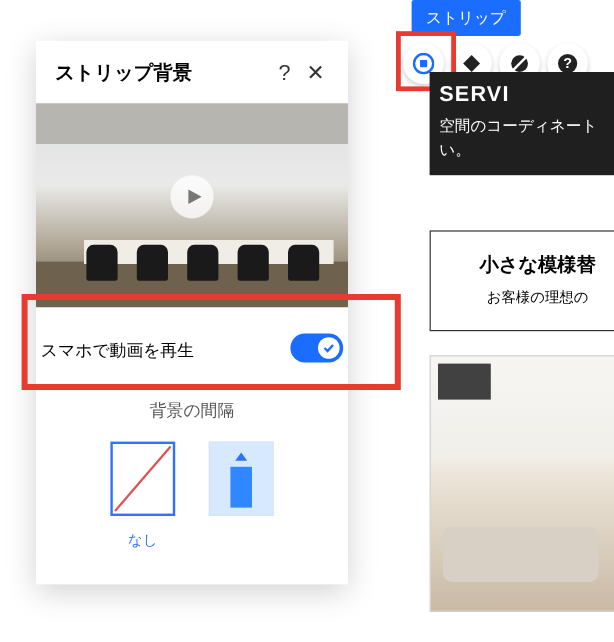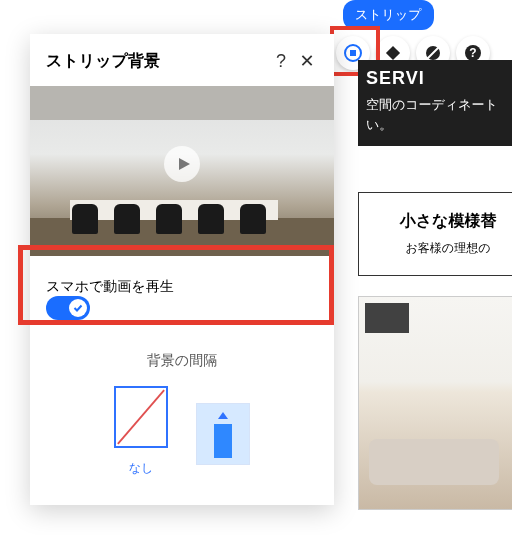--- a/index.html
+++ b/index.html
@@ -13,21 +13,21 @@
   }
 
   
   .strip-label {
     position: absolute;
     left: 343px; top: 0;
     background: #1a6dff;
     color: #fff;
     font-size: 13px;
     padding: 6px 12px;
-    border-radius: 12px;
+    border-radius: 2px;
   }
   .circle-row {
     position: absolute;
     left: 336px; top: 36px;
     display: flex;
     gap: 6px;
     align-items: center;
   }
   .circle-btn {
     width: 34px; height: 34px;
@@ -85,21 +85,21 @@
     content: "";
     position: absolute; left: 6px; top: 6px;
     width: 44px; height: 30px;
     background: #414141;
   }
 
   
   .panel {
     position: absolute;
     left: 30px; top: 34px;
-    width: 304px;
+    width: 260px;
     background: #fff;
     box-shadow: 0 6px 24px rgba(0,0,0,0.18);
   }
   .panel-head {
     display: flex; align-items: center;
     padding: 16px 14px 14px 16px;
   }
   .panel-title { font-size: 16px; font-weight: 600; flex: 1; }
   .panel-ic { width: 26px; text-align: center; font-size: 18px; color: #333; cursor: pointer; }
 
@@ -118,23 +118,22 @@
     position: absolute; left: 50%; top: 46%;
     transform: translate(-50%,-50%);
     width: 36px; height: 36px; border-radius: 50%;
     background: rgba(255,255,255,0.75);
     display:flex; align-items:center; justify-content:center;
     cursor:pointer;
   }
   .play-knob svg { margin-left: 3px; }
 
   .toggle-row {
-    display: flex; align-items: flex-start;
-    padding: 22px 16px;
-    flex-direction: column;
+    display: flex; align-items: flex-end;
+    padding: 22px 4px;
   }
   .toggle-label { font-size: 14px; flex: 1; }
   .toggle {
     width: 44px; height: 24px; border-radius: 12px;
     background: #1a6dff; position: relative; cursor: pointer;
   }
   .toggle .knob {
     position: absolute; right: 3px; top: 3px;
     width: 18px; height: 18px; border-radius: 50%;
     background: #fff;
@@ -149,21 +148,20 @@
     pointer-events: none;
   }
 
   .spacing-head {
     text-align: center; font-size: 14px; color: #555;
     padding: 10px 0 16px;
   }
   .spacing-opts {
     display: flex; gap: 12px; justify-content: center;
     padding: 0 20px 28px;
-    align-items: flex-end;
   }
   .opt {
     width: 70px; text-align: center; cursor: pointer;
   }
   .opt .box {
     width: 54px; height: 62px; margin: 0 auto 12px;
     border: 1px solid #d6e3f8; background: #fff;
     position: relative;
   }
   .opt.selected .box { border: 2px solid #2f72ff; }

